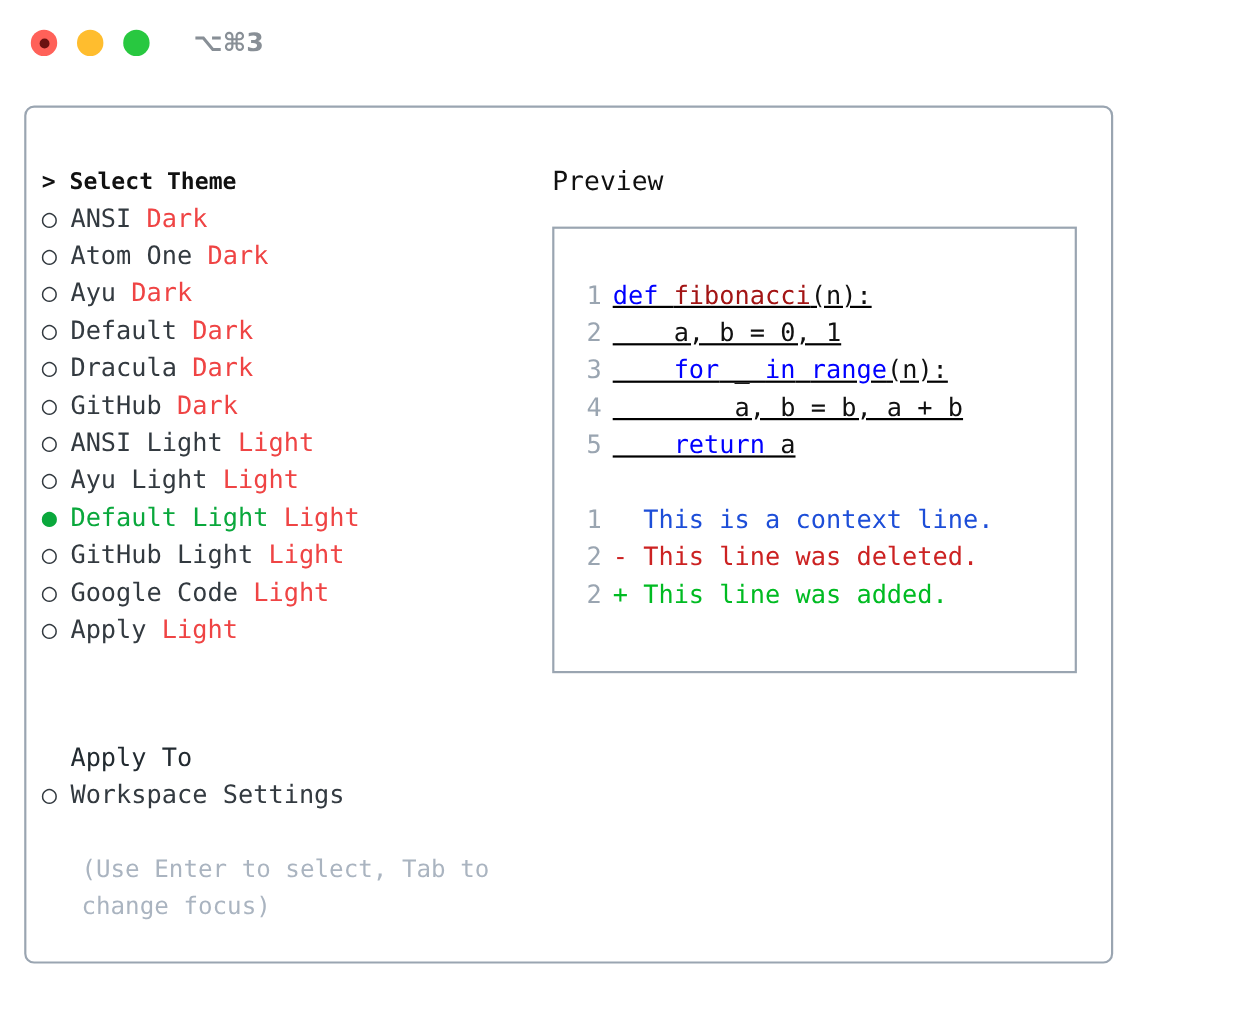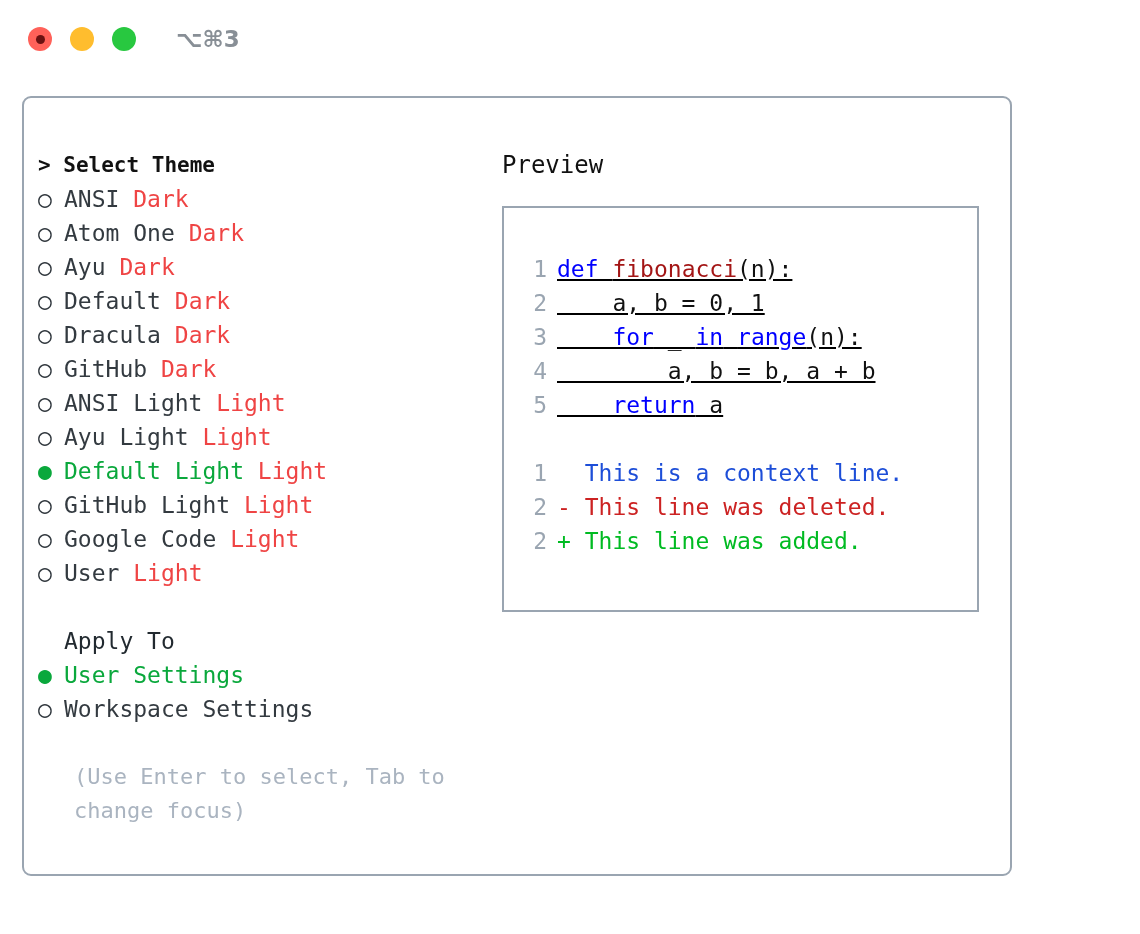--- a/index.html
+++ b/index.html
@@ -118,20 +118,21 @@
     text-align: center;
   }
   .spacer-row { height: 34px; }
 
   #apply-head {
     font-size: 23px;
     color: #222a30;
     line-height: 34px;
     white-space: pre;
     padding-left: 26px;
+    margin-top: 48px;
   }
 
   #hint {
     margin-top: 34px;
     font-size: 22px;
     color: #aab4c0;
     line-height: 34px;
     width: 420px;
     white-space: pre-wrap;
     margin-left: 36px;
@@ -224,29 +225,28 @@
             <div class="opt-row"><span class="marker">○</span><span class="opt-label">Atom One</span><span class="opt-tag"> Dark</span></div>
             <div class="opt-row"><span class="marker">○</span><span class="opt-label">Ayu</span><span class="opt-tag"> Dark</span></div>
             <div class="opt-row"><span class="marker">○</span><span class="opt-label">Default</span><span class="opt-tag"> Dark</span></div>
             <div class="opt-row"><span class="marker">○</span><span class="opt-label">Dracula</span><span class="opt-tag"> Dark</span></div>
             <div class="opt-row"><span class="marker">○</span><span class="opt-label">GitHub</span><span class="opt-tag"> Dark</span></div>
             <div class="opt-row"><span class="marker">○</span><span class="opt-label">ANSI Light</span><span class="opt-tag"> Light</span></div>
             <div class="opt-row"><span class="marker">○</span><span class="opt-label">Ayu Light</span><span class="opt-tag"> Light</span></div>
             <div class="opt-row selected"><span class="marker">●</span><span class="opt-label">Default Light</span><span class="opt-tag"> Light</span></div>
             <div class="opt-row"><span class="marker">○</span><span class="opt-label">GitHub Light</span><span class="opt-tag"> Light</span></div>
             <div class="opt-row"><span class="marker">○</span><span class="opt-label">Google Code</span><span class="opt-tag"> Light</span></div>
-            <div class="opt-row"><span class="marker">○</span><span class="opt-label">User</span><span class="opt-tag"> Light</span></div>
+            <div class="opt-row"><span class="marker">○</span><span class="opt-label">Apply</span><span class="opt-tag"> Light</span></div>
           </div>
 
         <div class="spacer-row"></div>
 
         <div id="apply-head">Apply To</div>
 
         <div id="apply-list">
-            <div class="opt-row selected"><span class="marker">●</span><span class="opt-label">User Settings</span></div>
             <div class="opt-row"><span class="marker">○</span><span class="opt-label">Workspace Settings</span></div>
           </div>
 
         <div id="hint">(Use Enter to select, Tab to change focus)</div>
       </div>
 
       <div id="right-col">
         <div id="preview-title">Preview</div>
 
         <div id="preview-box">

